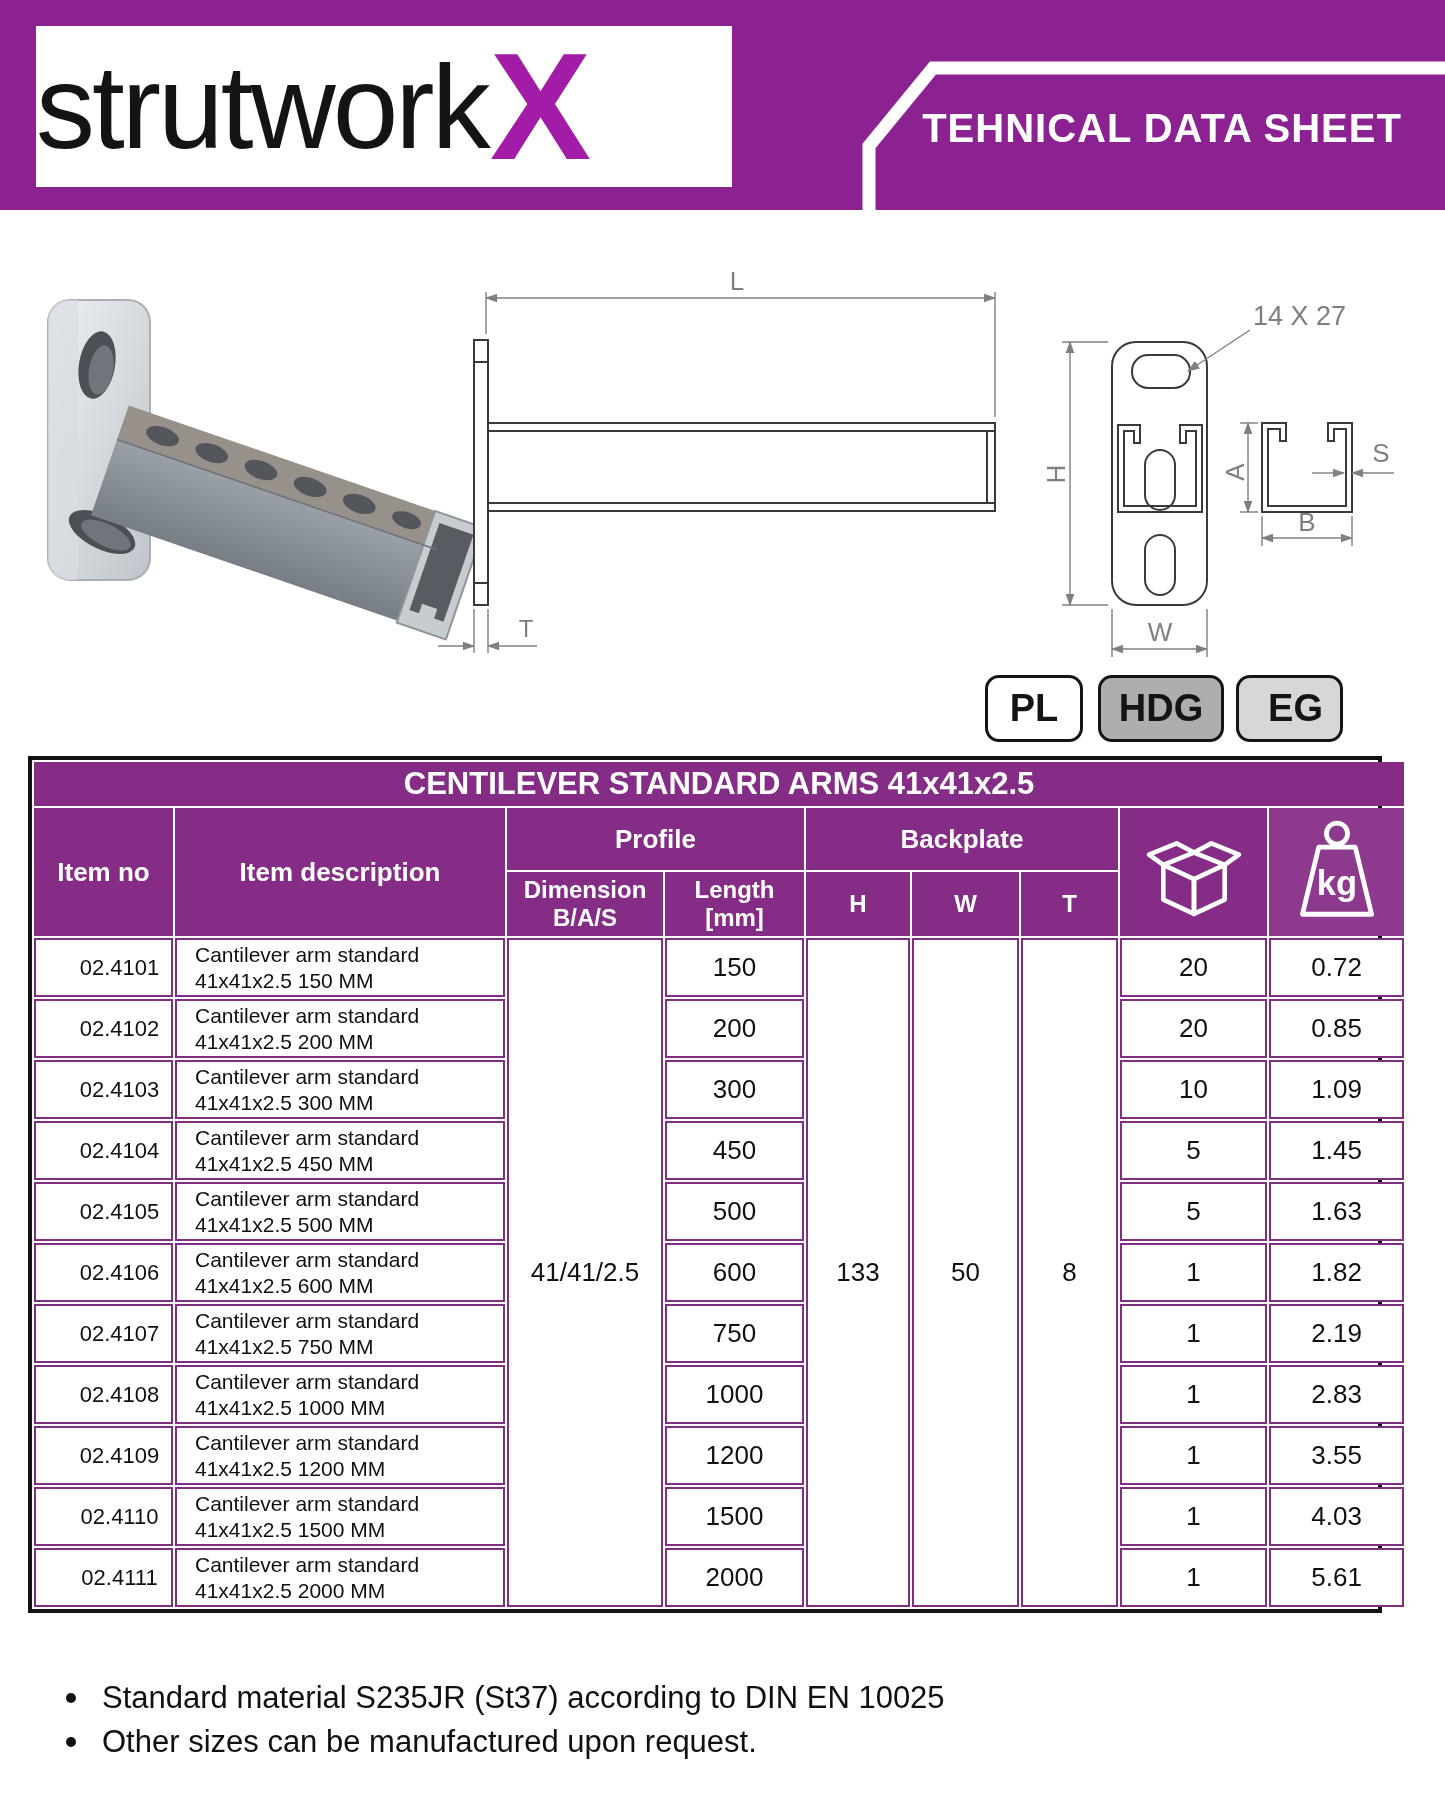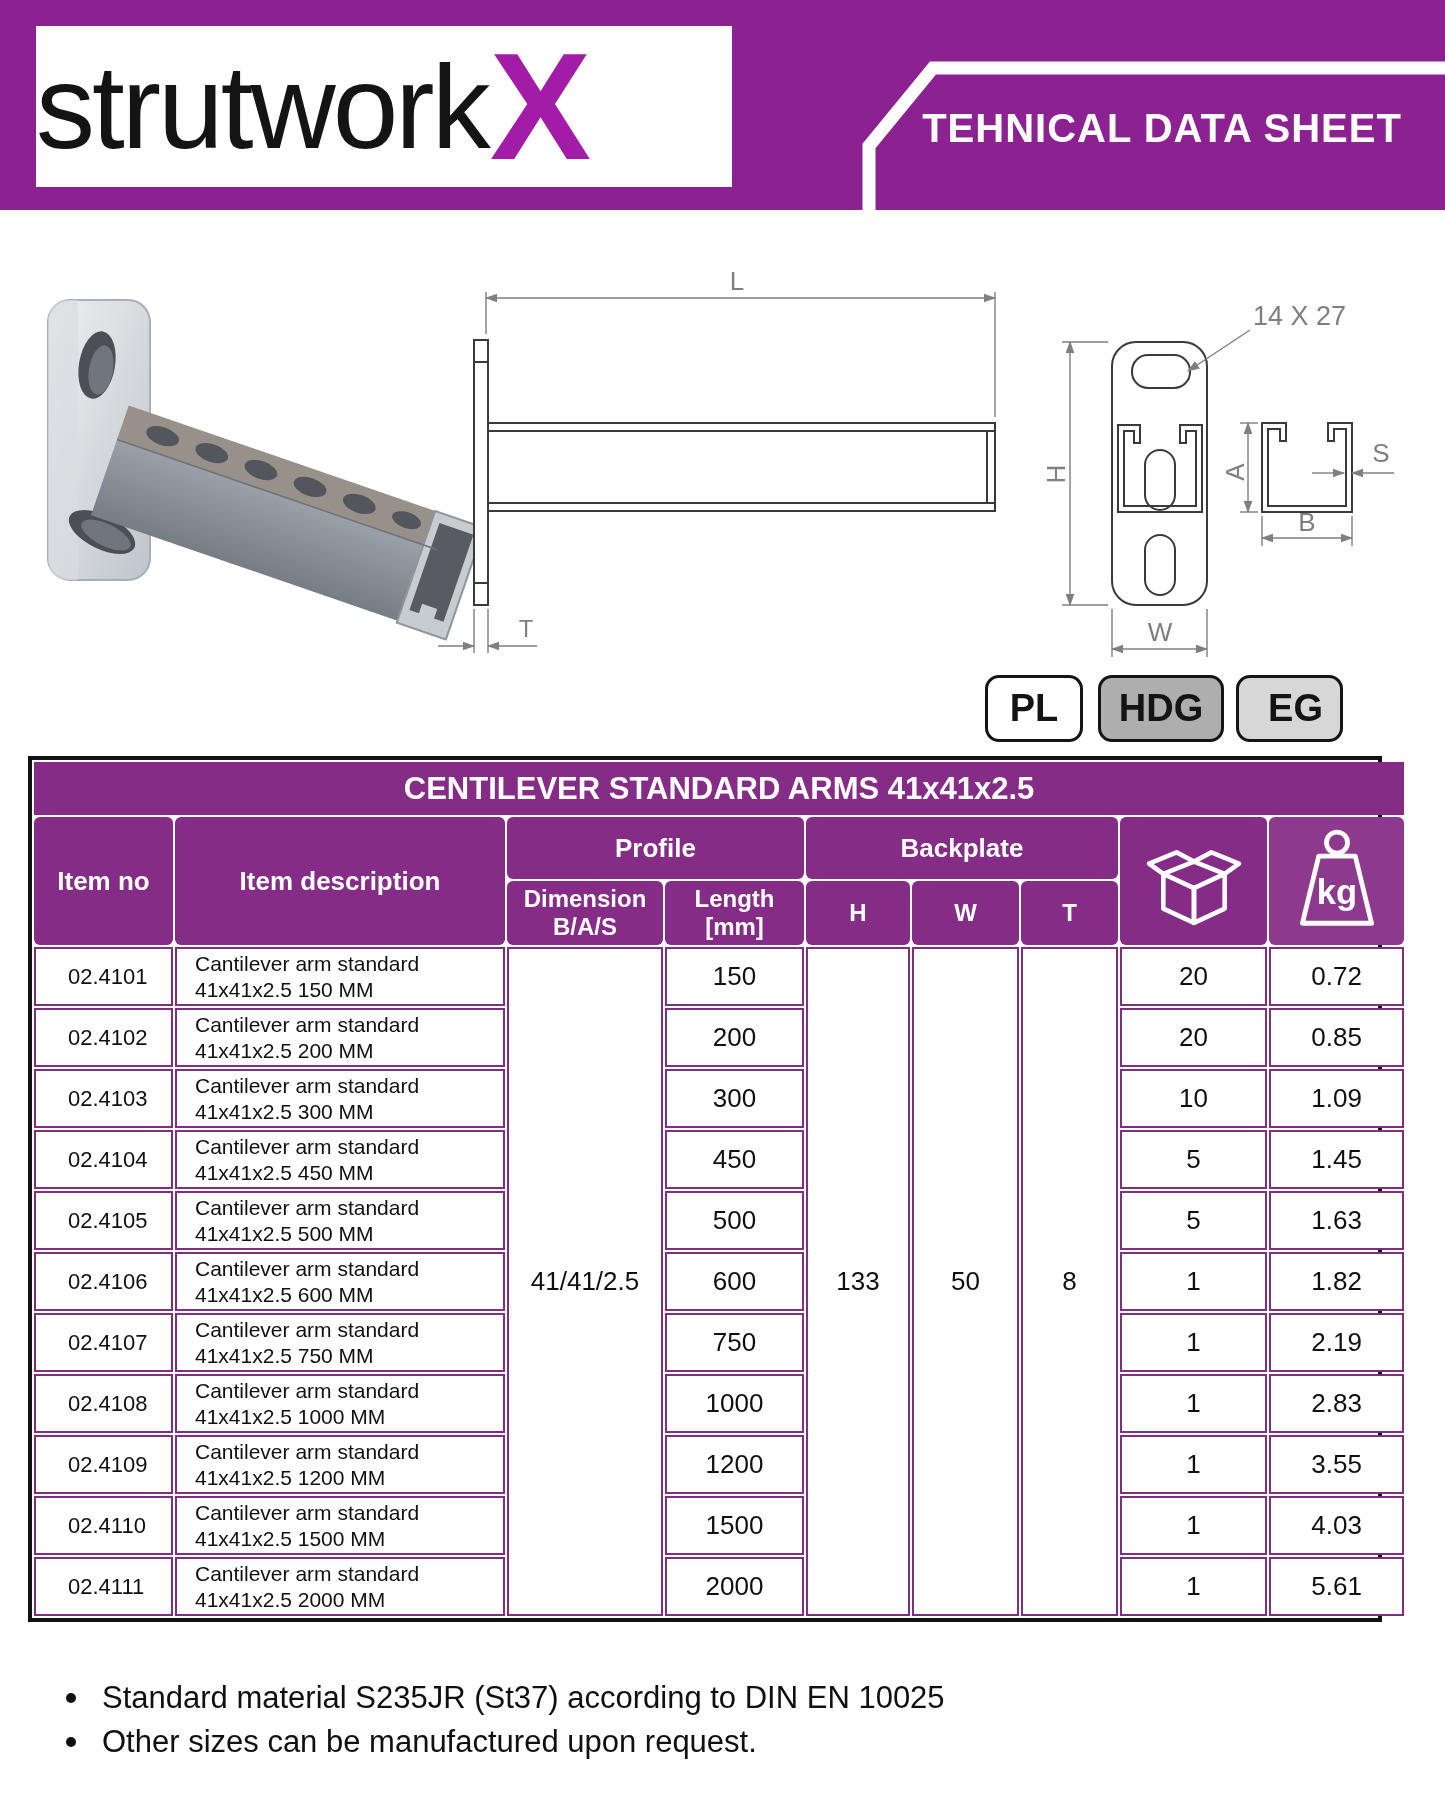--- a/index.html
+++ b/index.html
@@ -22,29 +22,29 @@
          color:#141414;box-sizing:border-box;}
   #badge-pl{left:985px;width:98px;background:#ffffff;}
   #badge-hdg{left:1098px;width:126px;background:#aeaeae;}
   #badge-eg{left:1236px;width:107px;background:#d7d7d7;padding-left:12px;}
   
   #tablewrap{position:absolute;left:28px;top:756px;width:1354px;border:4px solid #121212;
              background:#ffffff;box-sizing:border-box;}
   table{border-collapse:separate;border-spacing:2px;width:1346px;table-layout:fixed;}
   td,th{padding:0;margin:0;box-sizing:border-box;}
   .title-cell{background:#842C86;color:#fff;font-size:31px;font-weight:700;text-align:center;
-              height:53px;vertical-align:middle;}
-  .hdr{background:#842C86;color:#fff;font-weight:700;text-align:center;vertical-align:middle;border-radius:6px;}
+              height:44px;vertical-align:middle;}
+  .hdr{background:#842C86;color:#fff;font-weight:700;text-align:center;vertical-align:middle;}
   .hdr-main{font-size:26px;height:128px;}
   .hdr-group{font-size:26px;height:62px;}
   .hdr-sub{font-size:24px;height:64px;line-height:1.15;}
   .hdr-icon{height:128px;}
   .hdr-kg{background:#8D3A8E;}
   td.cell{border:2px solid #7E2F80;background:#fff;color:#101010;vertical-align:middle;}
-  .c-item{text-align:left;font-size:22px;padding-left:32px;}
+  .c-item{text-align:center;font-size:22px;padding-left:32px;}
   .c-desc{font-size:21px;line-height:1.22;padding-left:18px;text-align:left;}
   .c-num{text-align:center;font-size:26px;}
   tr.data-row{height:59px;}
   
   .note{position:absolute;left:66px;width:1200px;display:flex;align-items:center;gap:26px;
         font-size:31px;color:#101010;}
   .note .dot{width:10px;height:10px;border-radius:50%;background:#101010;flex:0 0 auto;}
 </style>
 </head>
 <body>

